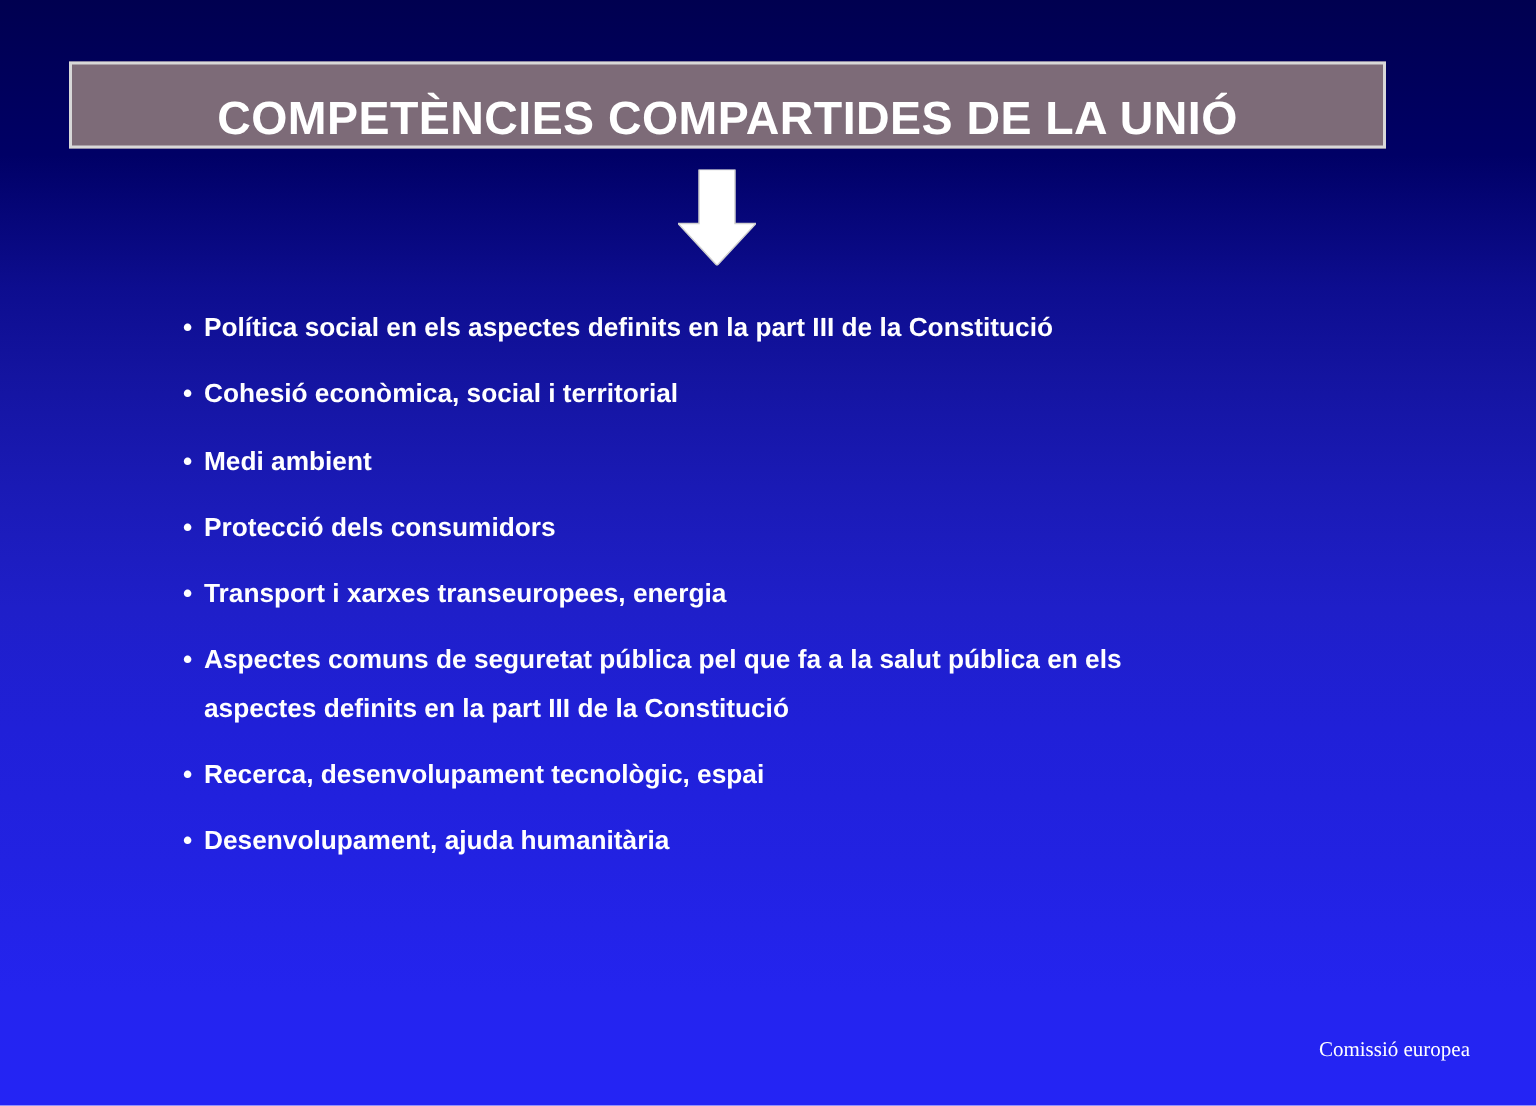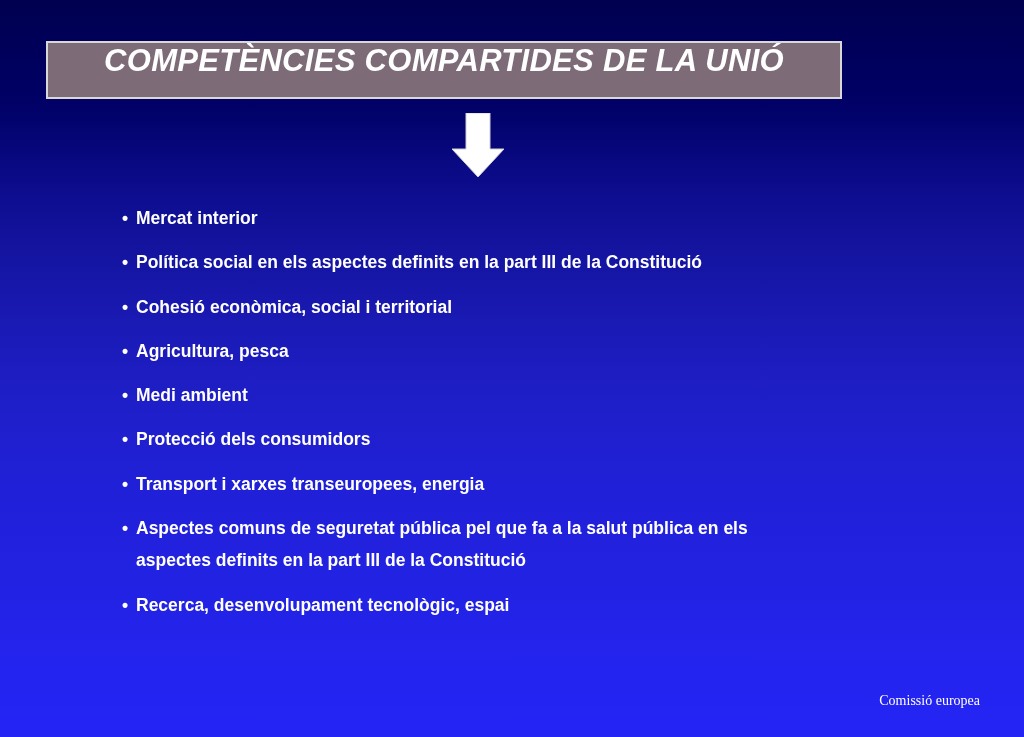--- a/index.html
+++ b/index.html
@@ -26,29 +26,28 @@
         #2020d8 66%,
         #2222e2 78%,
         #2424ef 90%,
         #2424f5 100%);
     overflow: hidden;
   }
   .title-box {
     position: absolute;
     left: 46px;
     top: 41px;
-    width: 796px;
+    width: 878px;
     height: 58px;
     background: #7d6b78;
     border: 2px solid #d8d8d8;
     box-sizing: border-box;
     display: flex;
-    align-items: flex-start;
+    align-items: flex-end;
     justify-content: center;
-    font-style: italic;
   }
   .title-text {
     color: #ffffff;
     font-size: 31px;
     font-weight: bold;
     letter-spacing: 0.3px;
     text-align: center;
     white-space: nowrap;
   }
   .arrow {
@@ -98,27 +97,26 @@
     <div class="title-text">COMPETÈNCIES COMPARTIDES DE LA UNIÓ</div>
   </div>
 
   <div class="arrow">
     <svg width="52" height="64" viewBox="0 0 52 64" xmlns="http://www.w3.org/2000/svg">
       <polygon points="14,0 38,0 38,36 52,36 26,64 0,36 14,36" fill="#ffffff" stroke="#cfcfcf" stroke-width="1"></polygon>
     </svg>
   </div>
 
   <div class="bullets">
-    <div class="bullet"><span class="dot">•</span><span>Mercat interior</span></div>
     <div class="bullet"><span class="dot">•</span><span>Política social en els aspectes definits en la part III de la Constitució</span></div>
     <div class="bullet"><span class="dot">•</span><span>Cohesió econòmica, social i territorial</span></div>
-    <div class="bullet"><span class="dot">•</span><span>Agricultura, pesca</span></div>
     <div class="bullet"><span class="dot">•</span><span>Medi ambient</span></div>
     <div class="bullet"><span class="dot">•</span><span>Protecció dels consumidors</span></div>
     <div class="bullet"><span class="dot">•</span><span>Transport i xarxes transeuropees, energia</span></div>
     <div class="bullet"><span class="dot">•</span><span>Aspectes comuns de seguretat pública pel que fa a la salut pública en els</span></div>
     <div class="bullet cont"><span>aspectes definits en la part III de la Constitució</span></div>
     <div class="bullet"><span class="dot">•</span><span>Recerca, desenvolupament tecnològic, espai</span></div>
+    <div class="bullet"><span class="dot">•</span><span>Desenvolupament, ajuda humanitària</span></div>
   </div>
 
   <div class="footer">Comissió europea</div>
 
 </div>
 
 </body></html>

